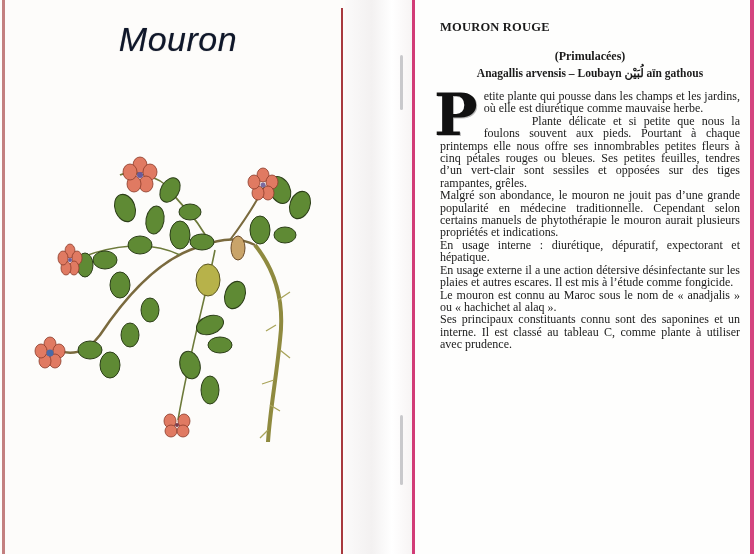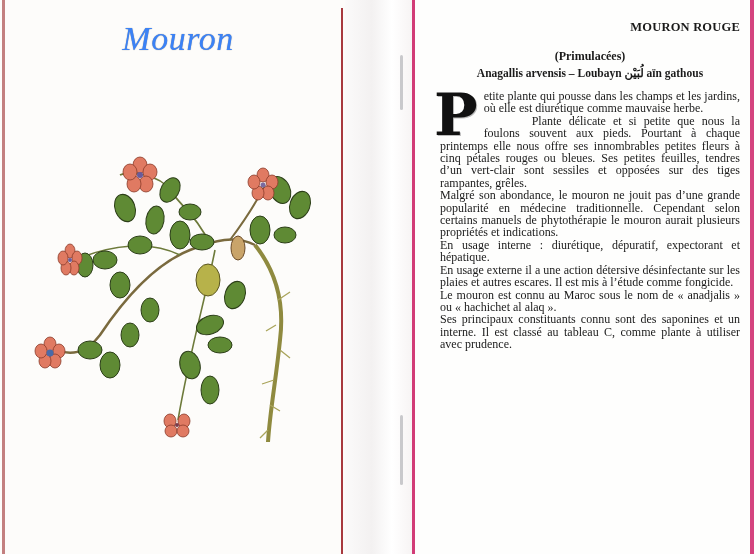--- a/index.html
+++ b/index.html
@@ -25,30 +25,30 @@
   
   .page-right {
     position: absolute; left: 412px; top: 0; width: 342px; height: 554px;
     background: #fefefd;
   }
   .page-right .edge-l { position: absolute; left: 0; top: 0; width: 3px; height: 554px; background: #d23c77; }
   .page-right .edge-r { position: absolute; right: 0; top: 0; width: 4px; height: 554px; background: #d5447f; }
 
   .left-title {
     position: absolute; left: 108px; top: 20px; width: 140px; text-align: center;
-    font-family: Liberation Serif, serif; font-style: italic; font-size: 34px; color: #3b82f6;
+    font-family: Liberation Sans, sans-serif; font-style: italic; font-size: 34px; color: #0f172a;
     letter-spacing: 0.5px; font-weight: normal;
     text-shadow: 0 0 1px #888;
   }
 
   .plant { position: absolute; left: 30px; top: 150px; }
 
   
   .r-content { position: absolute; left: 28px; top: 20px; width: 300px; font-family: "Liberation Serif", serif; color: #1a1a1a; }
-  .r-title { text-align: right; font-weight: bold; font-size: 12.5px; letter-spacing: .2px; }
+  .r-title { text-align: left; font-weight: bold; font-size: 12.5px; letter-spacing: .2px; }
   .r-family { text-align: center; font-weight: bold; font-size: 12px; margin-top: 14px; }
   .r-latin { text-align: center; font-weight: bold; font-size: 11.5px; margin-top: 2px; }
   .r-body { margin-top: 10px; font-size: 12px; line-height: 12.4px; text-align: justify; }
   .r-body p { margin: 0; }
   .dropcap {
     float: left; font-family: "DejaVu Serif", serif; font-weight: bold;
     font-size: 58px; line-height: 46px; margin: 2px 6px 0 -6px; color: #111;
     text-shadow: 1px 1px 0 #bbb;
   }
   .indent { text-indent: 48px; }

